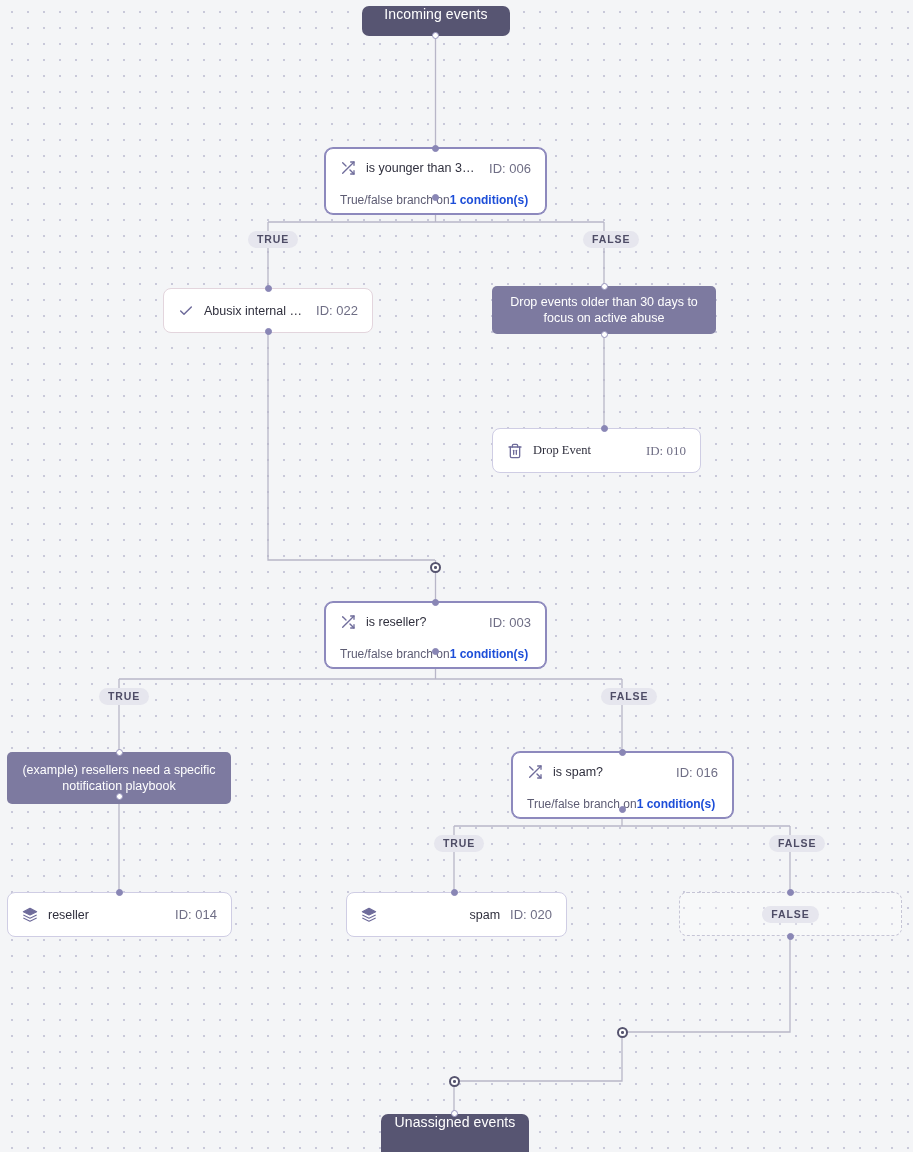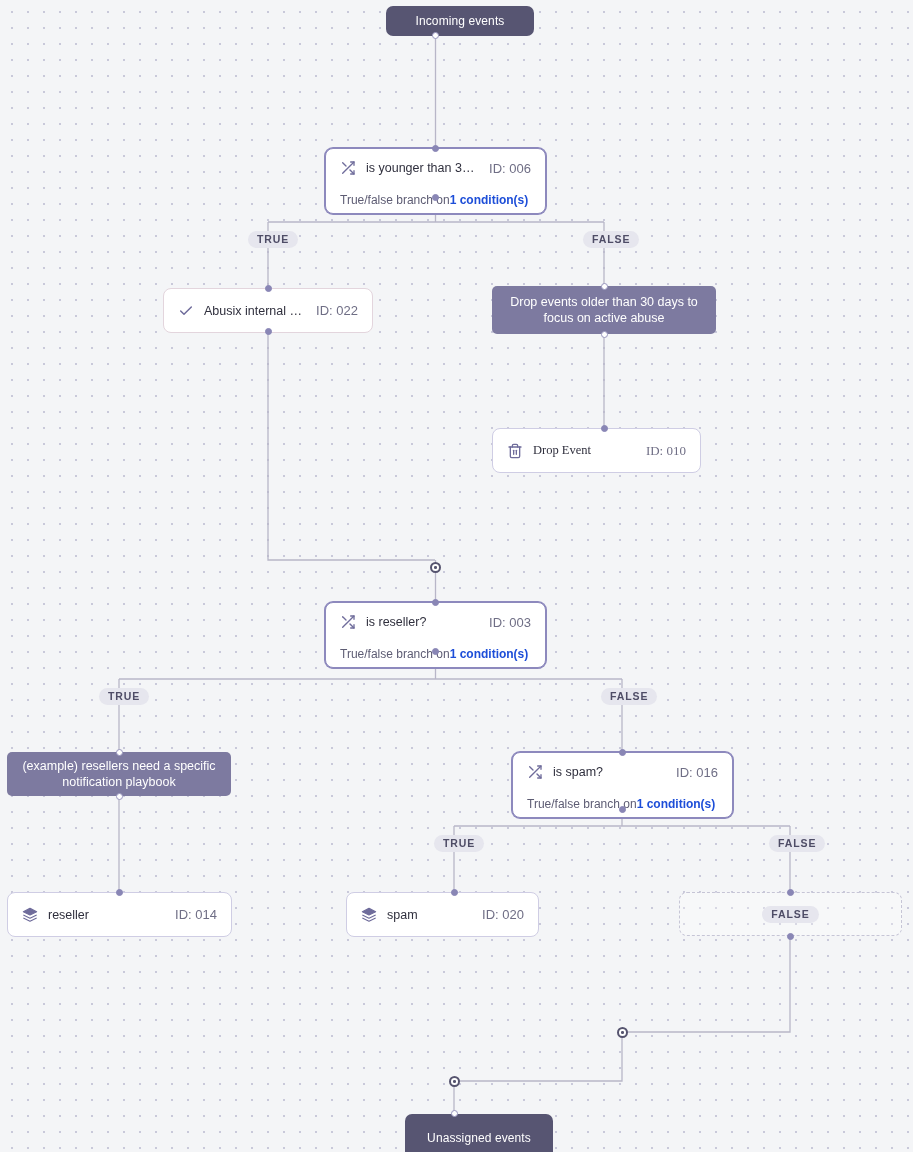--- a/index.html
+++ b/index.html
@@ -18,25 +18,24 @@
   }
   #edges { position: absolute; inset: 0; width: 913px; height: 1152px; pointer-events: none; }
 
   
   .node { position: absolute; }
 
   .pill {
     background: #575572;
     color: #ffffff;
     border-radius: 7px;
-    font-size: 12px;
-    display: flex; align-items: center; justify-content: center;
+    font-size: 14px;
+    display: flex; justify-content: center;
     text-align: center;
     letter-spacing: .1px;
-    margin-left: 24px;
   }
 
   .note {
     background: #7d7aa0;
     color: #ffffff;
     border-radius: 5px;
     font-size: 12.5px;
     line-height: 16px;
     display: flex; align-items: center; justify-content: center;
     text-align: center;
@@ -238,21 +237,21 @@
       <span>True/false branch on </span>
       <b>1 condition(s)</b>
     </div>
   </div>
   <div class="port filled" style="left:432px; top:599px;"></div>
   <div class="port filled" style="left:432px; top:648px;"></div>
 
   <div class="blabel" style="left:99px; top:688px;">TRUE</div>
   <div class="blabel" style="left:601px; top:688px;">FALSE</div>
 
-  <div class="node note" style="left:7px; top:752px; width:224px; height:44px;justify-content:flex-end;">
+  <div class="node note" style="left:7px; top:752px; width:224px; height:52px;justify-content:flex-end;">
     <span>(example) resellers need a specific notification playbook</span>
   </div>
   <div class="port" style="left:116px; top:749px;"></div>
   <div class="port" style="left:116px; top:793px;"></div>
 
   <div class="node card sel" style="left:512px; top:752px; width:221px;">
     <div class="card-row">
       <span class="ico">
         <svg viewBox="0 0 24 24" fill="none" stroke="currentColor" stroke-width="2" stroke-linecap="round" stroke-linejoin="round">
           <polyline points="16 3 21 3 21 8"></polyline>
@@ -284,21 +283,21 @@
           <polyline points="2 12 12 17 22 12" fill="none"></polyline>
           <polyline points="2 16.5 12 21.5 22 16.5" fill="none"></polyline>
         </svg>
       </span>
       <span class="ttl">reseller</span>
       <span class="idtxt">ID: 014</span>
     </div>
   </div>
   <div class="port filled" style="left:116px; top:889px;"></div>
 
-  <div class="node card" style="left:346px; top:892px; width:193px;">
+  <div class="node card" style="left:346px; top:892px; width:221px;text-align:right;">
     <div class="card-row" style="height:43px;">
       <span class="ico">
         <svg viewBox="0 0 24 24" fill="currentColor" stroke="currentColor" stroke-width="1.6" stroke-linejoin="round">
           <polygon points="12 2 2 7 12 12 22 7 12 2"></polygon>
           <polyline points="2 12 12 17 22 12" fill="none"></polyline>
           <polyline points="2 16.5 12 21.5 22 16.5" fill="none"></polyline>
         </svg>
       </span>
       <span class="ttl">spam</span>
       <span class="idtxt">ID: 020</span>

